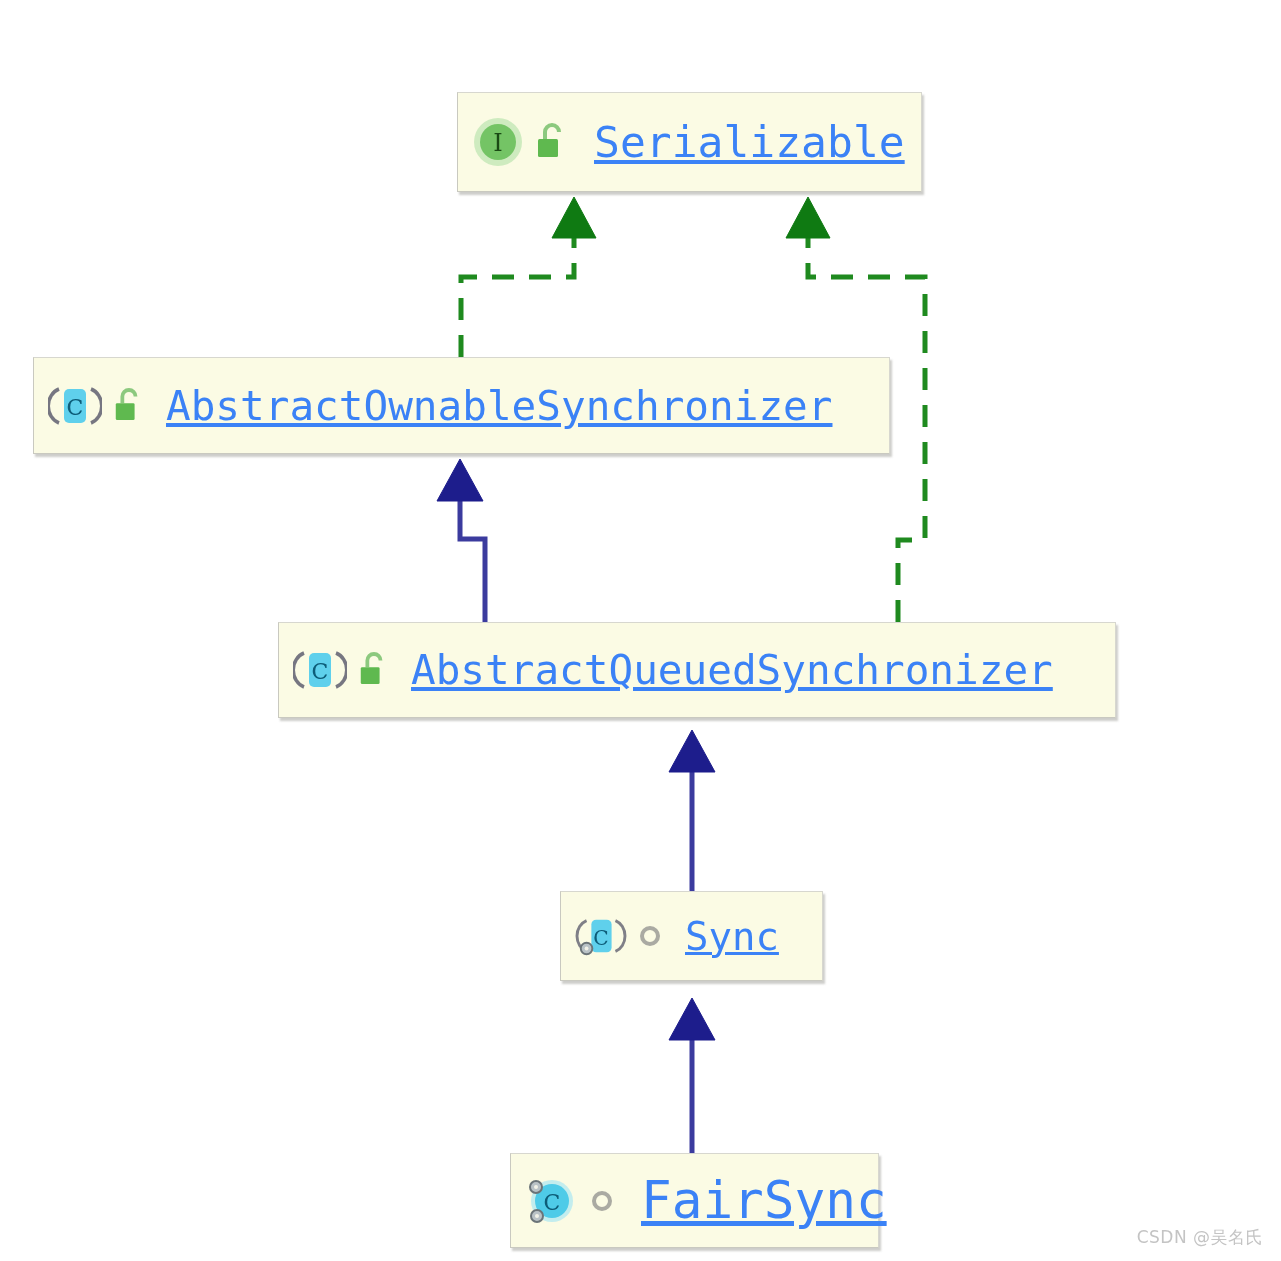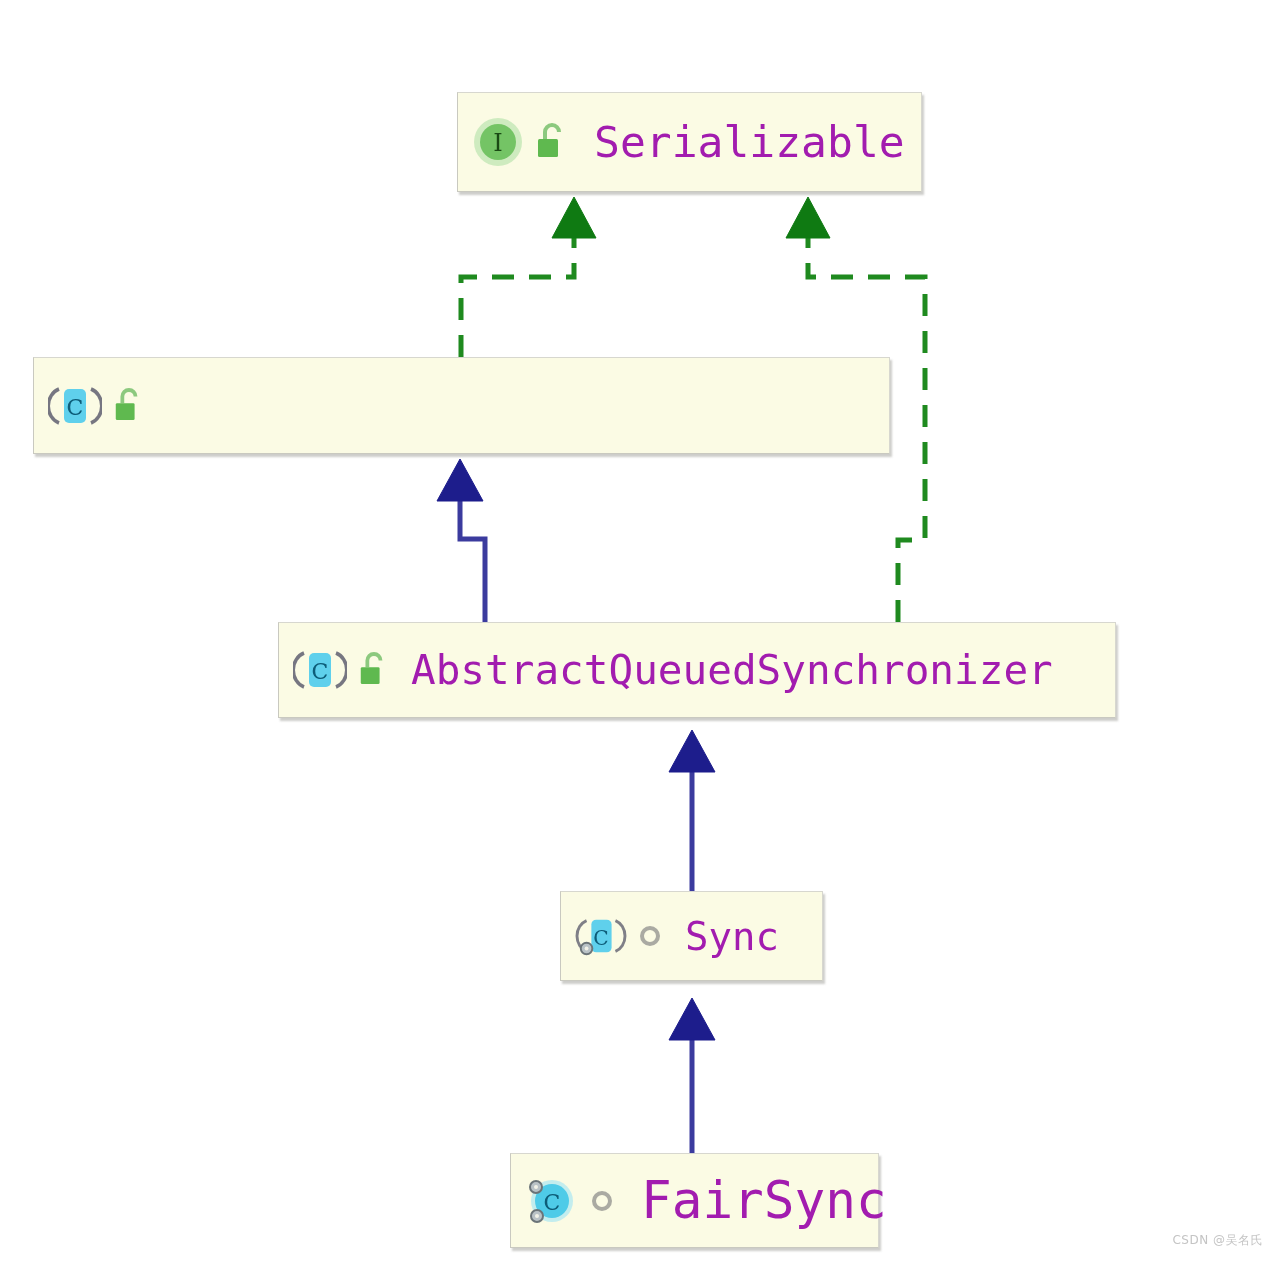--- a/index.html
+++ b/index.html
@@ -49,23 +49,24 @@
   }
   .icon-modifier {
     flex: 0 0 auto;
     display: inline-block;
     line-height: 0;
     margin-left: 10px;
   }
   .node-label {
     margin-left: 22px;
     font-family: "DejaVu Sans Mono", monospace;
-    color: #a21caf;
+    color: #3b82f6;
     white-space: nowrap;
     letter-spacing: 0px;
+    text-decoration: underline;
   }
 
   
   #node-serializable {
     left: 457px; top: 92px; width: 465px; height: 100px;
   }
   #node-serializable .node-label { font-size: 43px; margin-left: 26px; }
 
   #node-aos {
     left: 33px; top: 357px; width: 857px; height: 97px;
@@ -85,21 +86,21 @@
   #node-fairsync {
     left: 510px; top: 1153px; width: 369px; height: 95px;
   }
   #node-fairsync .node-label { font-size: 51px; margin-left: 26px; }
 
   #watermark {
     position: absolute;
     right: 18px;
     bottom: 12px;
     font-family: "DejaVu Sans", sans-serif;
-    font-size: 12px;
+    font-size: 17px;
     color: #c4c4c4;
     letter-spacing: 0.5px;
     z-index: 9;
     user-select: none;
   }
 </style>
 </head>
 <body>
 
 <div id="diagram-root">
@@ -161,20 +162,21 @@
           <text x="27" y="36" text-anchor="middle" font-family="DejaVu Serif, serif" font-size="22" fill="#0d5c78">C</text>
         </svg>
       </span>
       <span class="icon-modifier">
         <svg width="32" height="40" viewBox="0 0 34 40" xmlns="http://www.w3.org/2000/svg">
           <path d="M11 17 L11 10 A7 7 0 0 1 25 10" fill="none" stroke="#8cc97e" stroke-width="4"></path>
           <rect x="4" y="17" width="20" height="18" rx="1.5" fill="#5fb94f"></rect>
         </svg>
       </span>
     </span>
+    <span class="node-label">AbstractOwnableSynchronizer</span>
   </div>
 
   <div class="uml-node" id="node-aqs">
     <span class="node-icons">
       <span class="icon-class">
         <svg width="54" height="54" viewBox="0 0 54 54" xmlns="http://www.w3.org/2000/svg">
           <path d="M11 10 A16 18 0 0 0 11 44" fill="none" stroke="#4a4a60" stroke-width="3.5" opacity="0.75"></path>
           <path d="M43 10 A16 18 0 0 1 43 44" fill="none" stroke="#4a4a60" stroke-width="3.5" opacity="0.75"></path>
           <rect x="16" y="10" width="22" height="34" rx="5" fill="#5fd0ec"></rect>
           <text x="27" y="36" text-anchor="middle" font-family="DejaVu Serif, serif" font-size="22" fill="#0d5c78">C</text>

